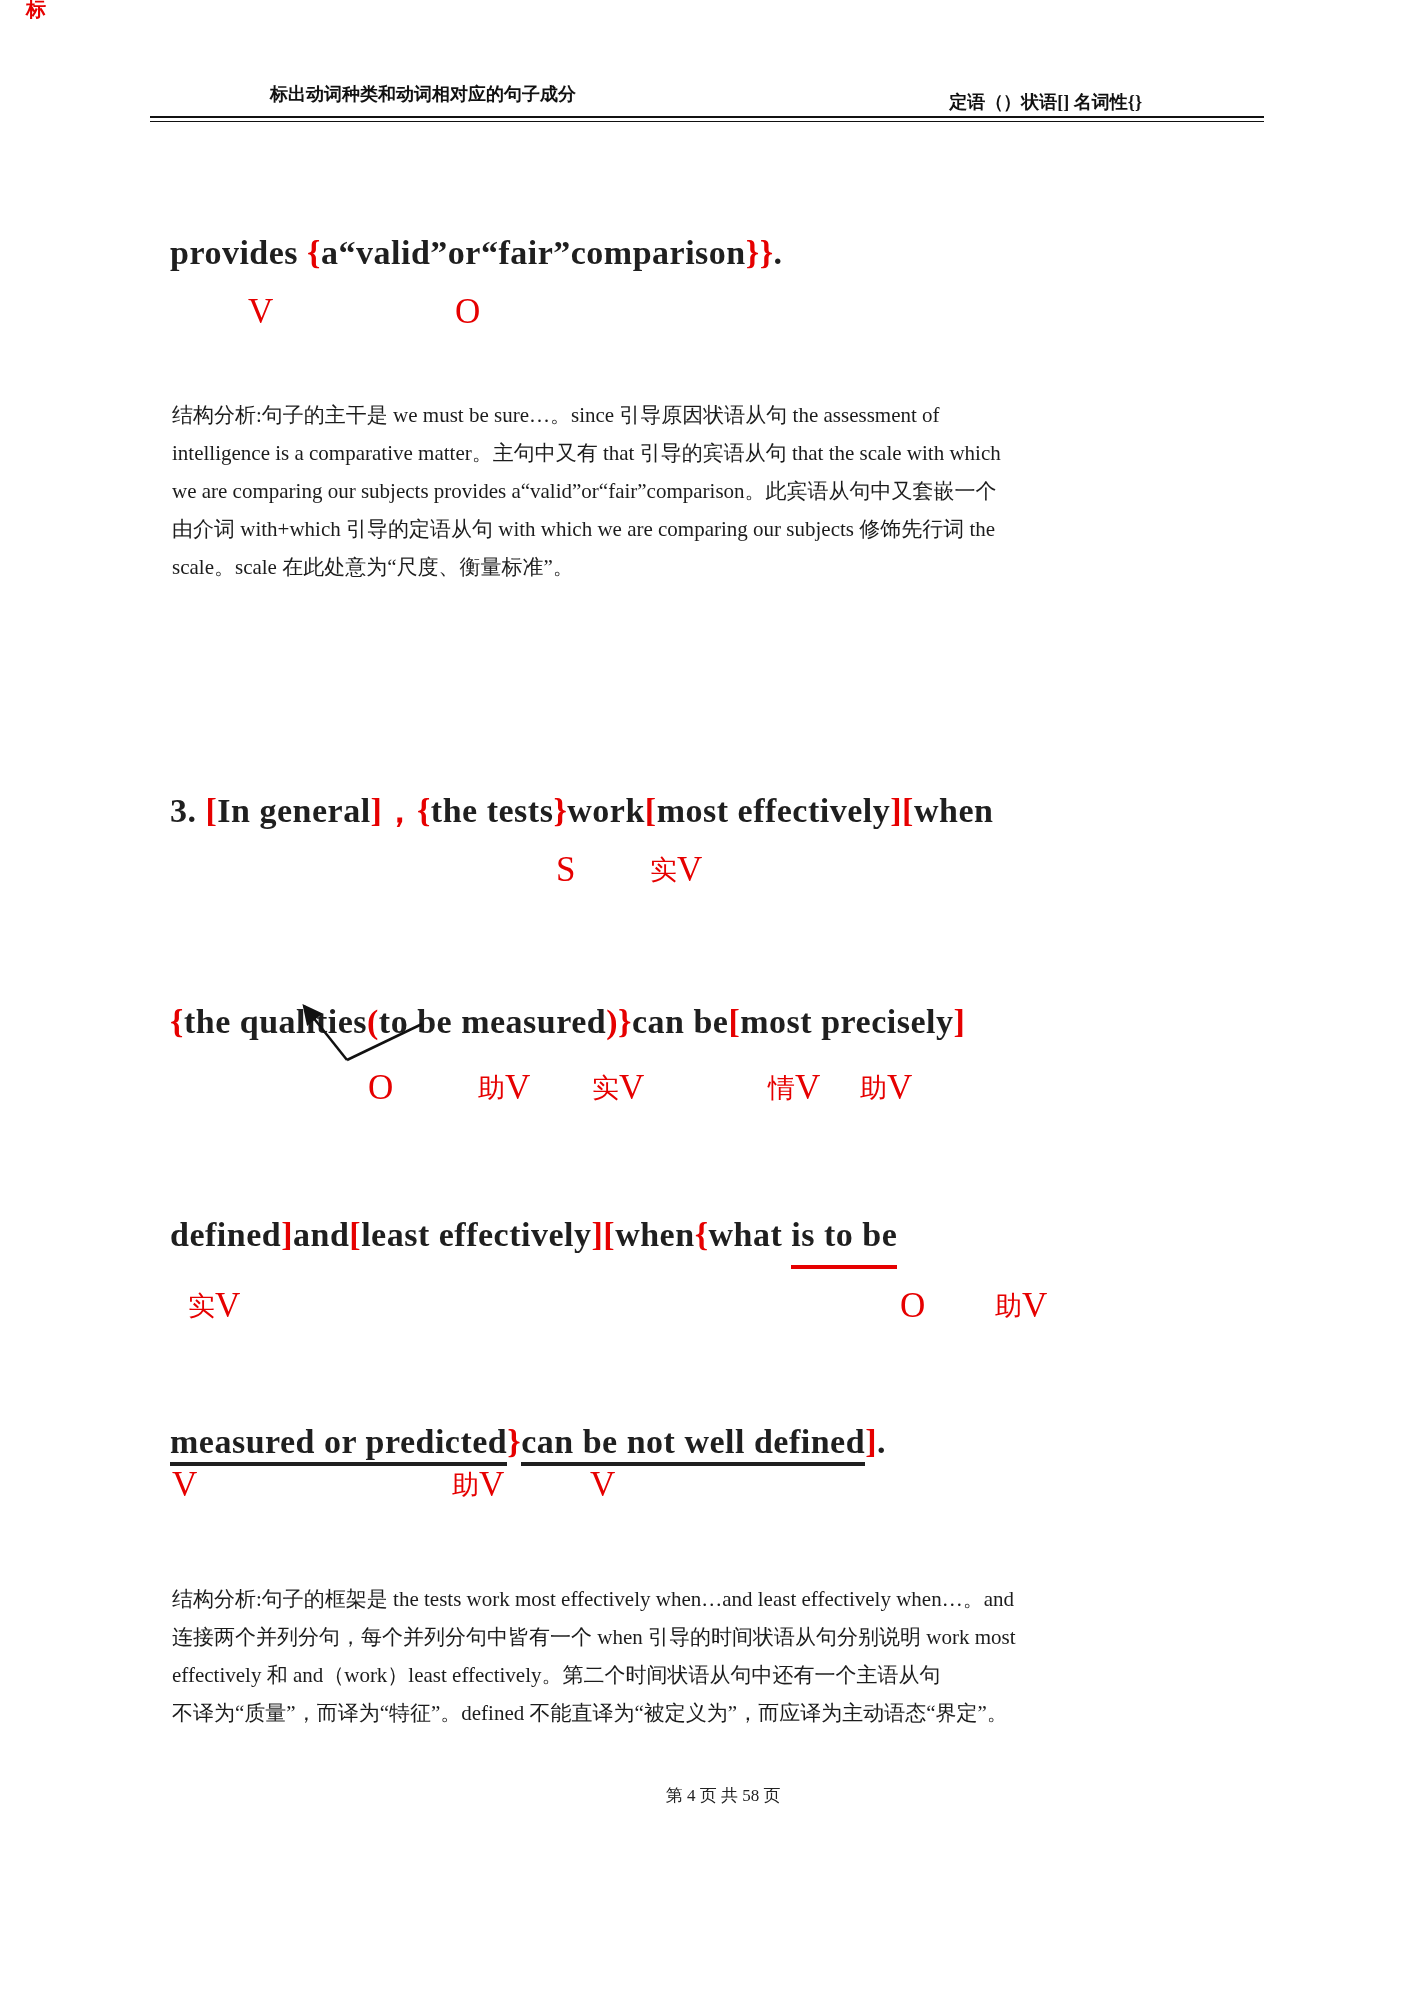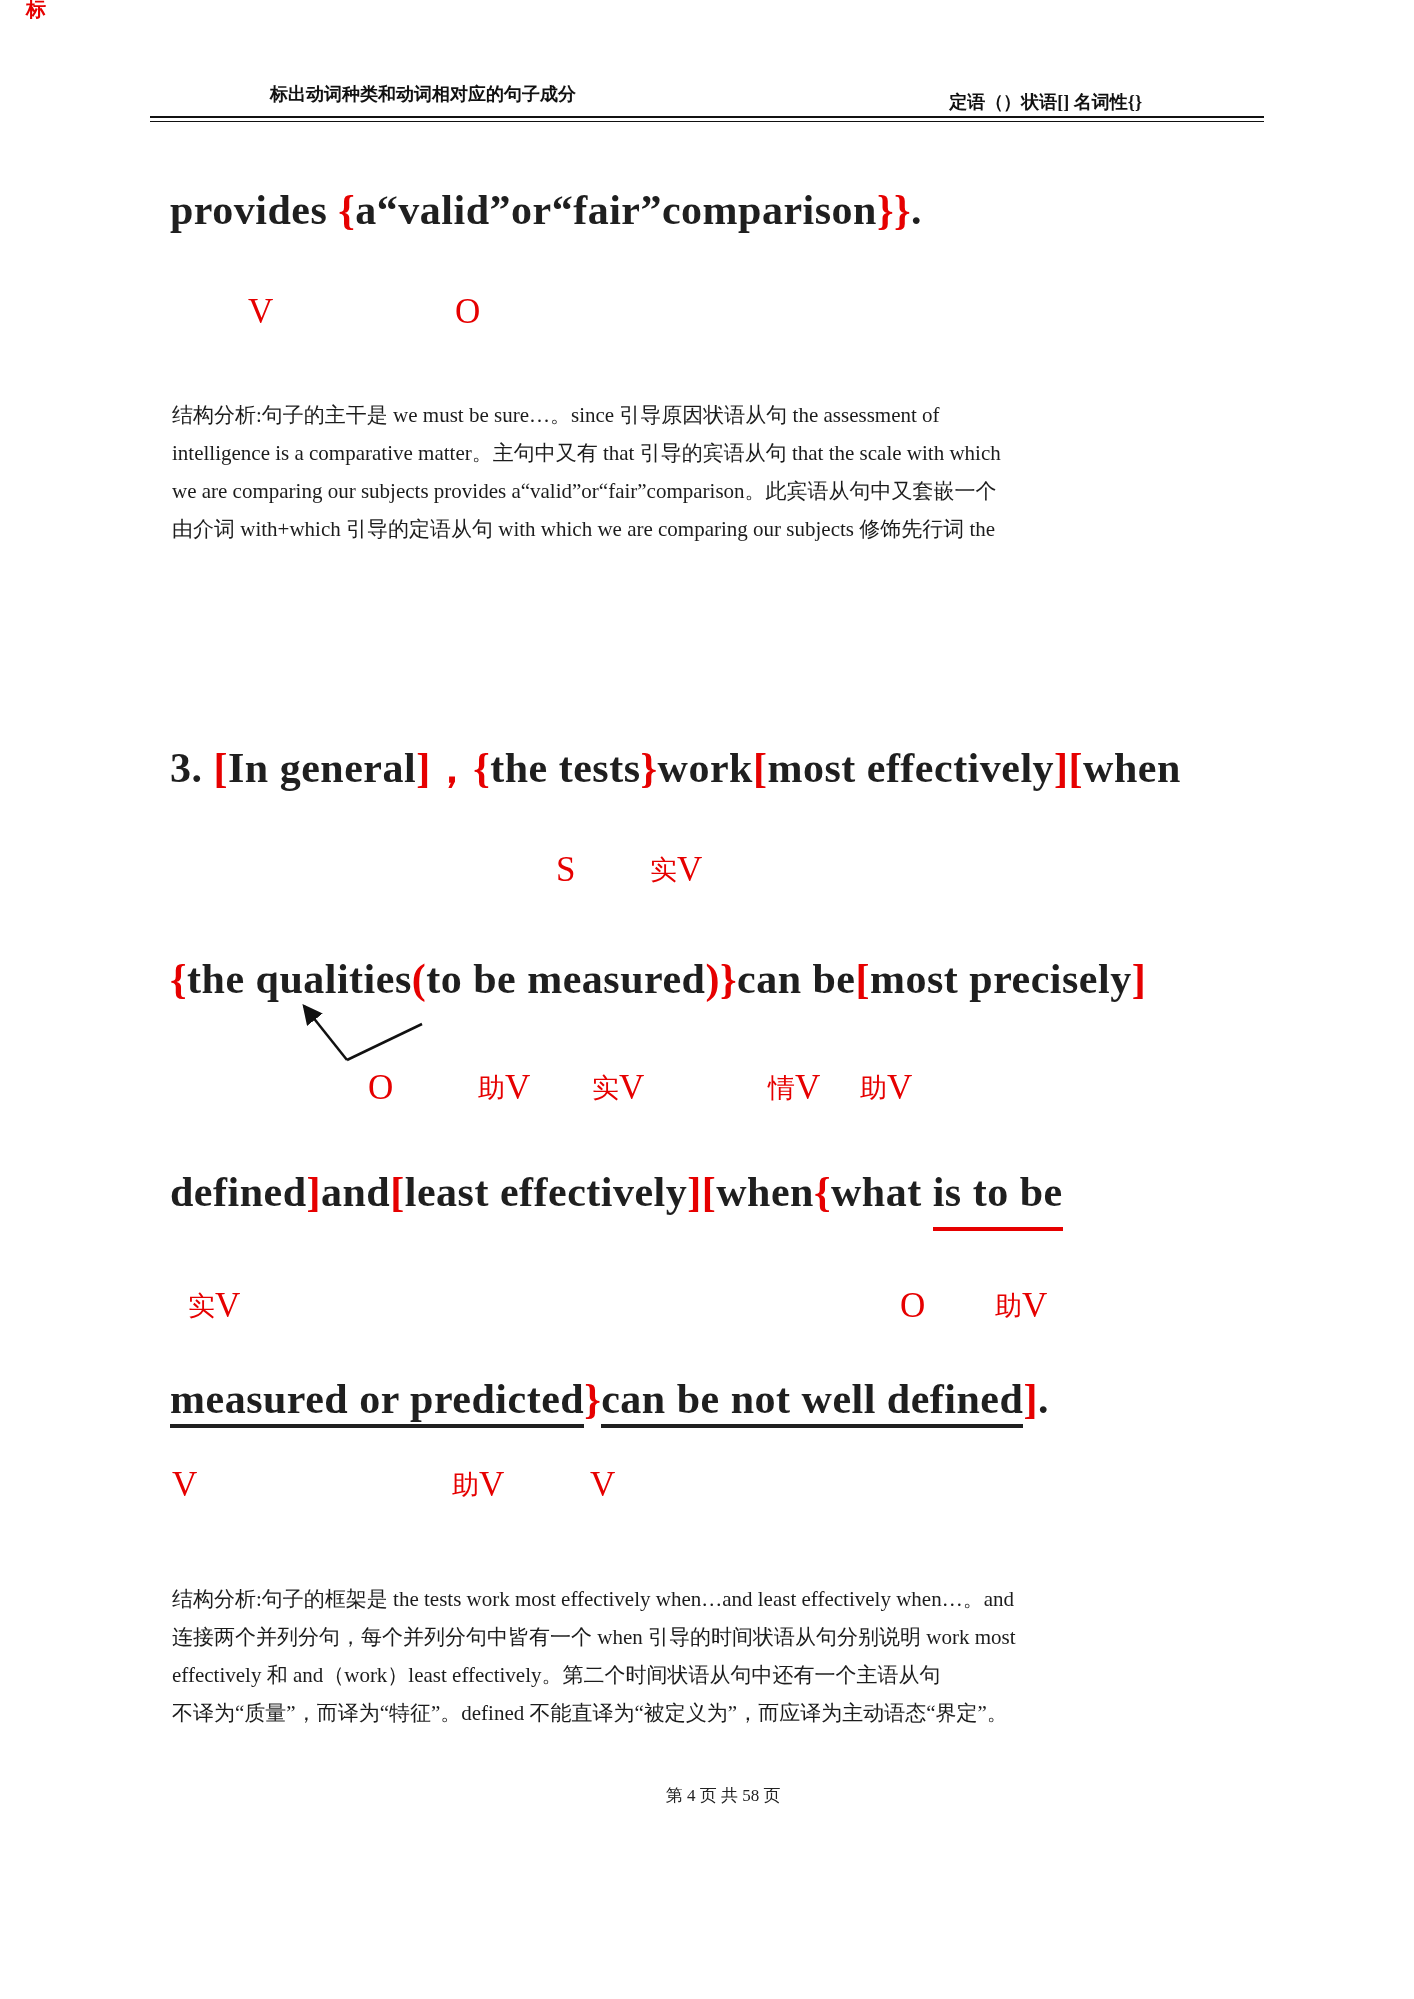--- a/index.html
+++ b/index.html
@@ -19,21 +19,21 @@
     font-weight:bold; font-size:18px; color:#111;
   }
   .hdr .hl { position:absolute; left:120px; top:0; }
   .hdr .hr { position:absolute; right:122px; top:0;margin-top:8px; }
   .hdr-rule {
     position:absolute; left:150px; top:116px; width:1114px; height:6px;
     border-top:2.5px solid #111; border-bottom:1.5px solid #111;
   }
   .big {
     position:absolute; left:170px; white-space:nowrap;
-    font-weight:bold; font-size:42px; color:var(--ink); letter-spacing:0.5px;
+    font-weight:bold; font-size:34px; color:var(--ink); letter-spacing:0.5px;margin-top:48px;
   }
   .seg-b   { color:var(--ink); }
   .seg-r   { color:var(--red); }
   .seg-bu  { color:var(--ink); border-bottom:4px solid var(--ink); padding-bottom:2px; }
   .seg-bur { color:var(--ink); border-bottom:4px solid var(--red); padding-bottom:12px; }
   .lblrow { position:absolute; left:0; top:0; width:100%; height:46px; }
   .lbl { position:absolute; top:0; color:var(--red); white-space:nowrap; }
   .lbl .cn { font-size:27px; vertical-align:2px; }
   .lbl .en { font-size:35px; }
   .para {
@@ -66,20 +66,21 @@
   <div class="lblrow" style="top:292px">
       <span class="lbl" style="left: 248px;"><span class="en">V</span></span>
       <span class="lbl" style="left: 455px;"><span class="en">O</span></span>
     </div>
 
   <div class="para" style="top:396px">
       <div class="line">结构分析:句子的主干是 we must be sure…。since 引导原因状语从句 the assessment of</div>
       <div class="line">intelligence is a comparative matter。主句中又有 that 引导的宾语从句 that the scale with which</div>
       <div class="line">we are comparing our subjects provides a“valid”or“fair”comparison。此宾语从句中又套嵌一个</div>
       <div class="line">由介词 with+which 引导的定语从句 with which we are comparing our subjects 修饰先行词 the</div>
+      <div class="line">scale。scale 在此处意为“尺度、衡量标准”。</div>
     </div>
 
   <div class="big" style="top:740px"><span class="seg-b">3. </span><span class="seg-r">[</span><span class="seg-b">In general</span><span class="seg-r">]</span><span class="seg-r">，</span><span class="seg-r">{</span><span class="seg-b">the tests</span><span class="seg-r">}</span><span class="seg-b">work</span><span class="seg-r">[</span><span class="seg-b">most effectively</span><span class="seg-r">][</span><span class="seg-b">when</span></div>
 
   <div class="lblrow" style="top:850px">
       <span class="lbl" style="left: 556px;"><span class="en">S</span></span>
       <span class="lbl" style="left: 650px;"><span class="cn">实</span><span class="en">V</span></span>
     </div>
 
   <div class="big" style="top:955px"><span class="seg-r">{</span><span class="seg-b">the qualities</span><span class="seg-r">(</span><span class="seg-b">to be measured</span><span class="seg-r">)}</span><span class="seg-b">can be</span><span class="seg-r">[</span><span class="seg-b">most precisely</span><span class="seg-r">]</span></div>

